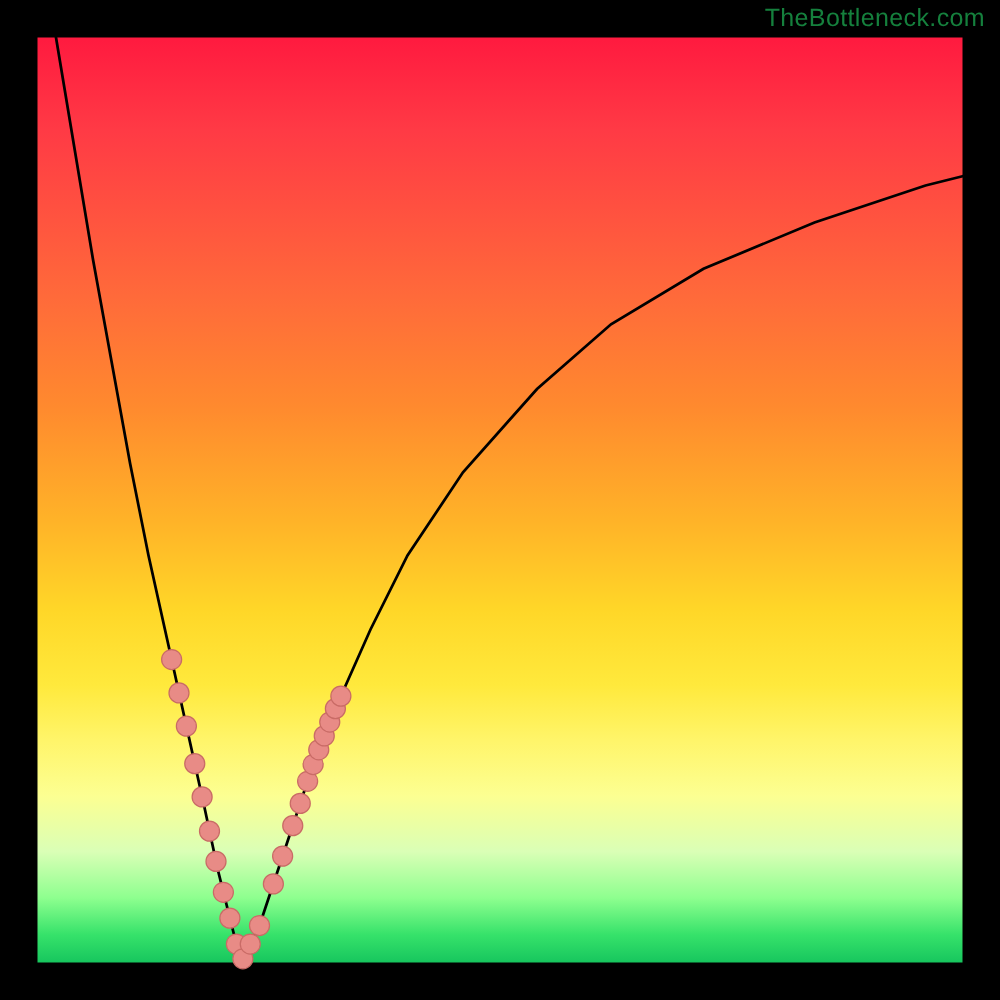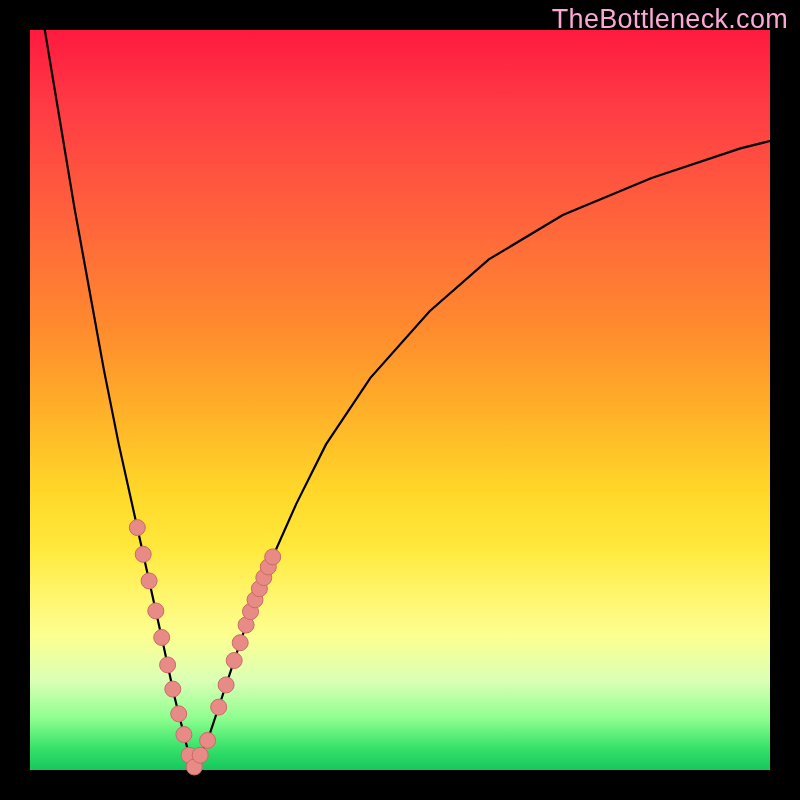--- a/index.html
+++ b/index.html
@@ -37,22 +37,22 @@
       #daffb6 88%,
       #8eff8f 93%,
       #36e26a 97%,
       #17c65e 100%
     );
   }
   .watermark {
     position: absolute;
     top: 4px;
     right: 12px;
-    color: #f9a8d4;
-    font-size: 27px;
+    color: #15803d;
+    font-size: 20px;
     font-weight: 500;
     letter-spacing: 0.3px;
     user-select: none;
   }
   svg.overlay {
     position: absolute;
     left: 0;
     top: 0;
     width: 740px;
     height: 740px;

